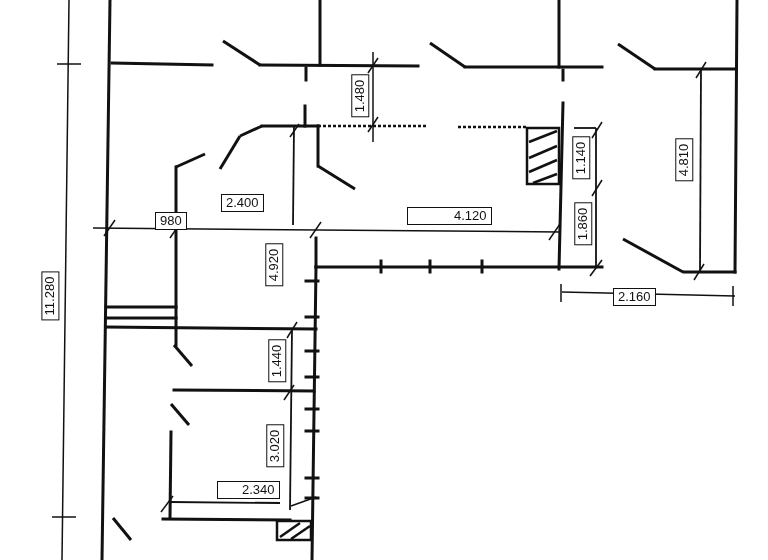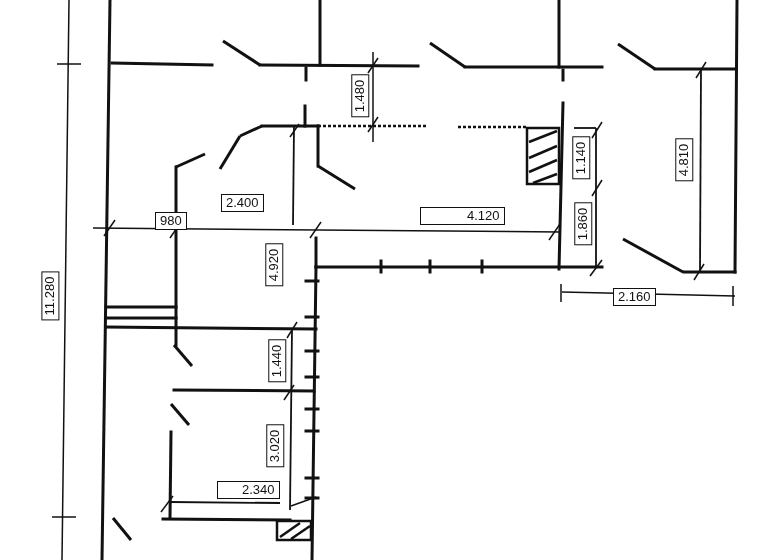--- a/index.html
+++ b/index.html
@@ -142,21 +142,21 @@
     <line class="dim" x1="287" y1="338" x2="297" y2="322"></line>
     <line class="dim" x1="284" y1="400" x2="294" y2="385"></line>
     <line class="dim" x1="161" y1="512" x2="173" y2="496"></line>
     <line class="dim" x1="291" y1="506" x2="316" y2="497"></line>
   </g>
 </svg>
 
 <div class="label v" style="left:26px; top:287px;">11.280</div>
 <div class="label" style="left:121px; top:212px;margin-left:34px;">980</div>
 <div class="label" style="left:221px; top:194px;">2.400</div>
-<div class="label" style="left:420px; top:207px;padding-left:46px;">4.120</div>
+<div class="label" style="left:407px; top:207px;padding-left:46px;">4.120</div>
 <div class="label v" style="left:339px; top:87px;">1.480</div>
 <div class="label v" style="left:560px; top:149px;">1.140</div>
 <div class="label v" style="left:562px; top:215px;">1.860</div>
 <div class="label v" style="left:663px; top:151px;">4.810</div>
 <div class="label" style="left:613px; top:288px;">2.160</div>
 <div class="label v" style="left:253px; top:256px;">4.920</div>
 <div class="label v" style="left:256px; top:352px;">1.440</div>
 <div class="label v" style="left:254px; top:437px;">3.020</div>
 <div class="label" style="left:217px; top:481px;padding-left:24px;">2.340</div>
 

